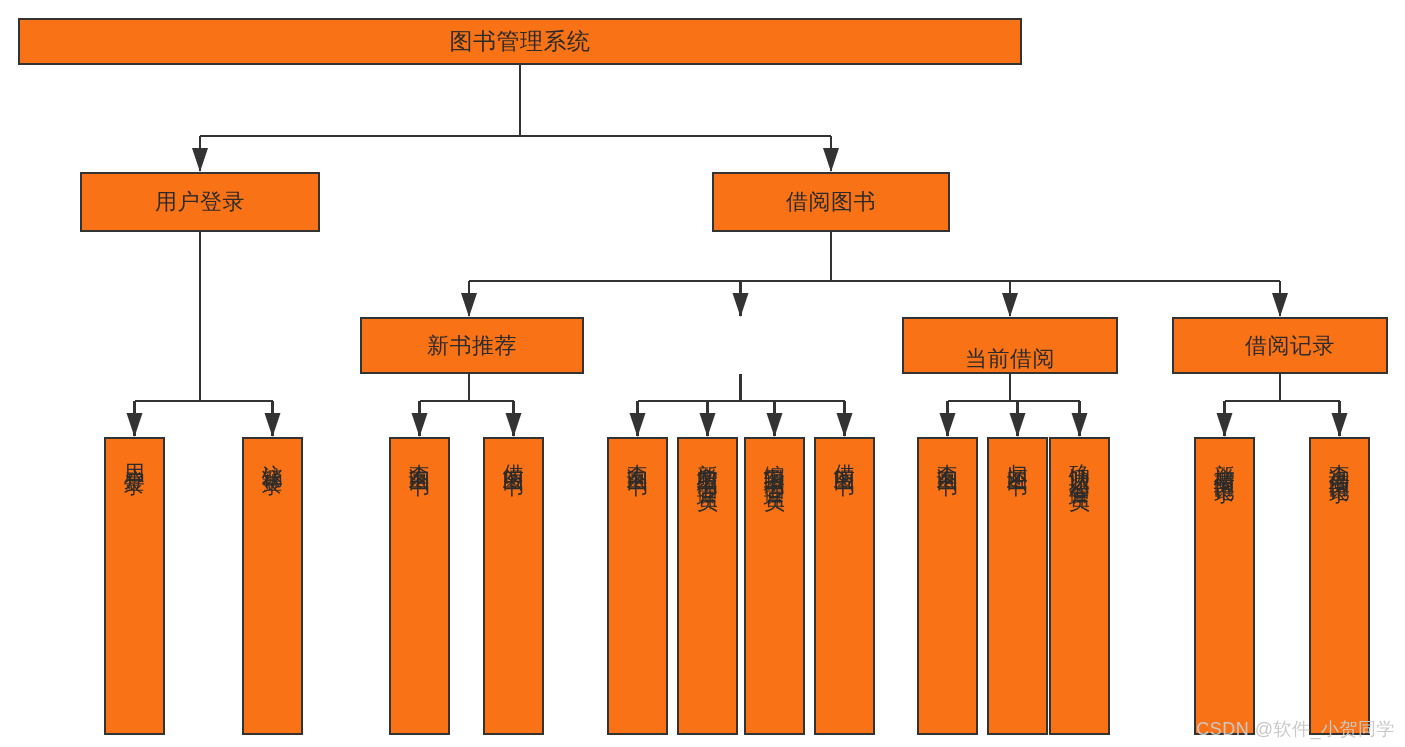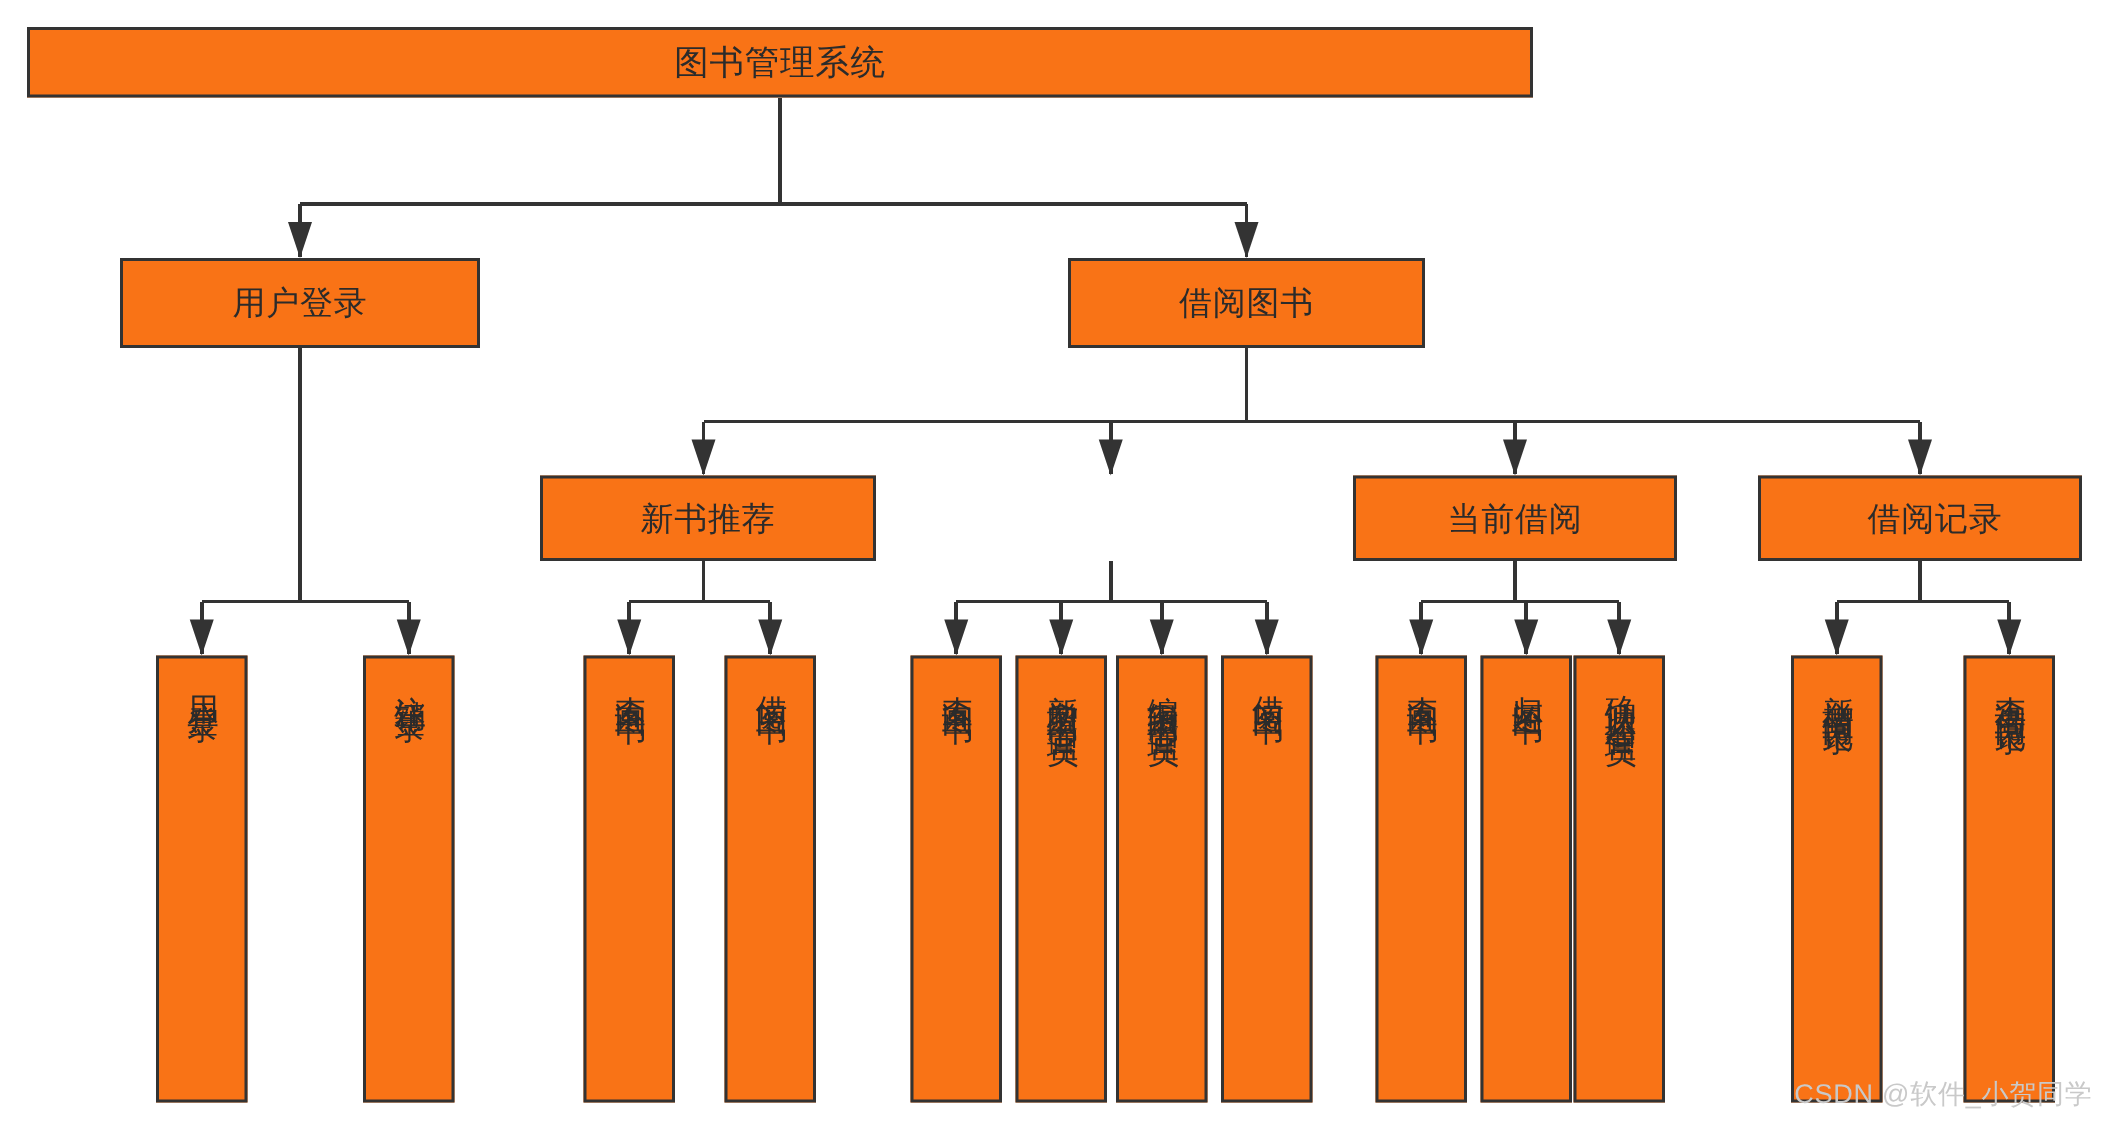--- a/index.html
+++ b/index.html
@@ -139,21 +139,21 @@
   <div class="node mid" style="left:80px; top:172px; width:240px; height:60px;">
     <span class="node-label">用户登录</span>
   </div>
   <div class="node mid" style="left:712px; top:172px; width:238px; height:60px;">
     <span class="node-label">借阅图书</span>
   </div>
 
   <div class="node mid" style="left:360px; top:317px; width:224px; height:57px;">
     <span class="node-label">新书推荐</span>
   </div>
-  <div class="node mid" style="left:902px; top:317px; width:216px; height:57px;">
+  <div class="node mid" style="left:902px; top:317px; width:216px; height:57px;align-items:flex-end;">
     <span class="node-label">当前借阅</span>
   </div>
   <div class="node mid" style="left:1172px; top:317px; width:216px; height:57px;padding-left:20px;">
     <span class="node-label">借阅记录</span>
   </div>
 
   <div class="node leaf" style="left:104px; top:437px; width:61px; height:298px;">
     <span class="node-label">用户登录</span>
   </div>
   <div class="node leaf" style="left:242px; top:437px; width:61px; height:298px;">

